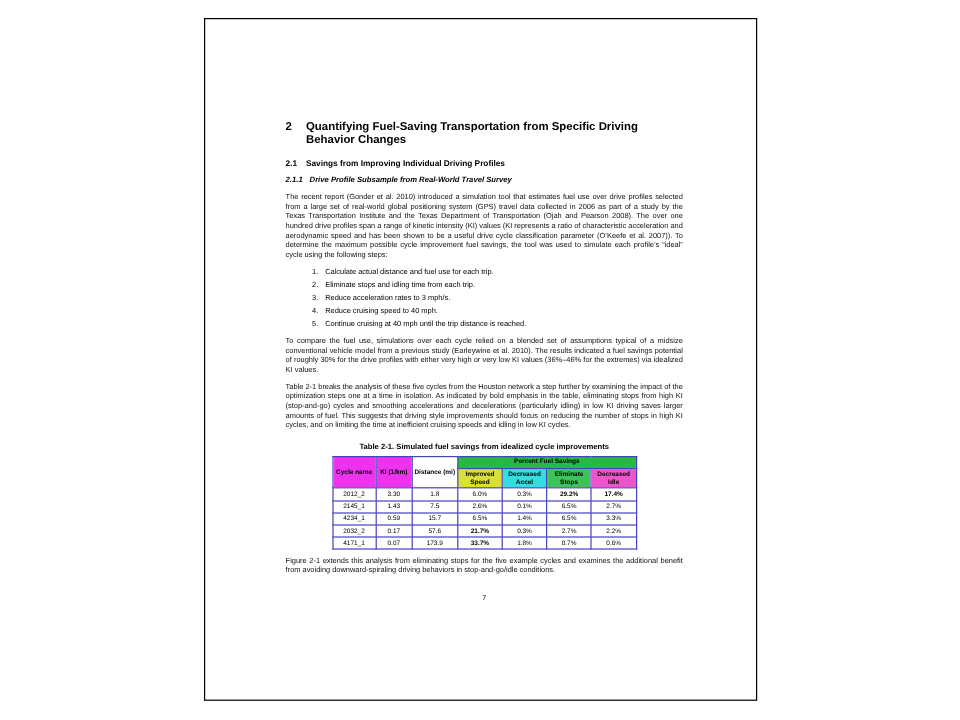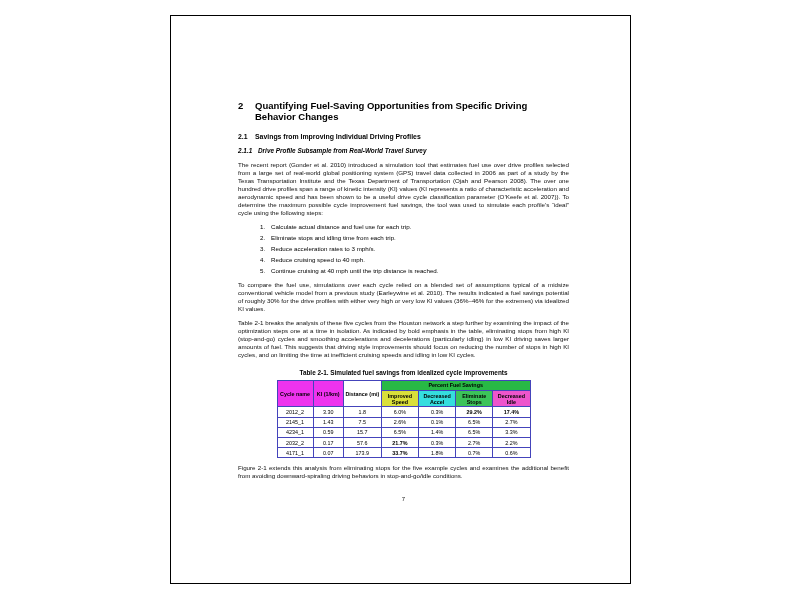--- a/index.html
+++ b/index.html
@@ -42,21 +42,21 @@
   .pageno{margin-top:16px;text-align:center;font-size:6px;color:#222;}
 </style>
 </head>
 <body>
 
 <div class="page">
   <div class="content">
 
     <div class="h2">
       <span class="sec-num">2</span>
-      <span>Quantifying Fuel-Saving Opportunities from Specific Driving Behavior Changes</span>
+      <span>Quantifying Fuel-Saving Transportation from Specific Driving Behavior Changes</span>
     </div>
 
     <div class="h31">
       <span class="sec-num">2.1</span>
       <span>Savings from Improving Individual Driving Profiles</span>
     </div>
 
     <div class="h32">
       <span class="sec-num">2.1.1</span>
       <span>Drive Profile Subsample from Real-World Travel Survey</span>

